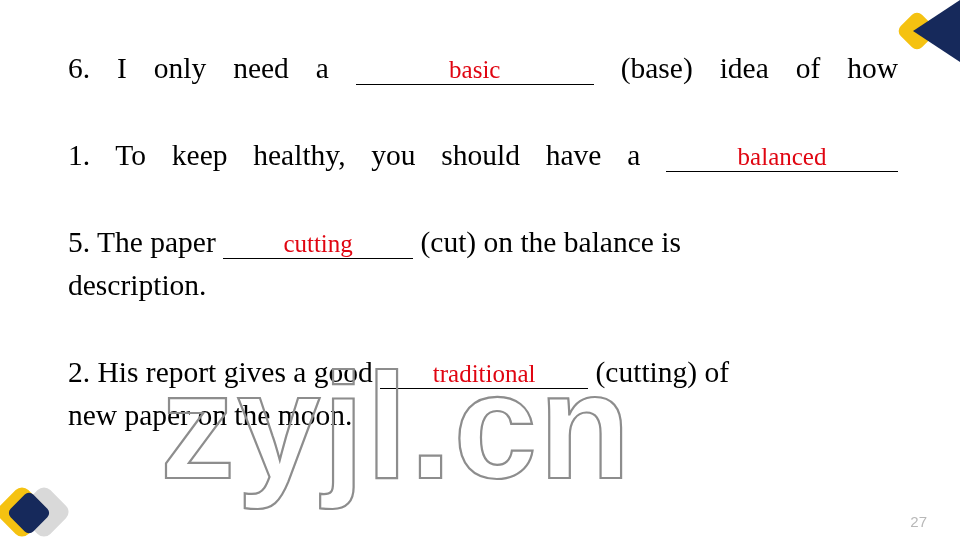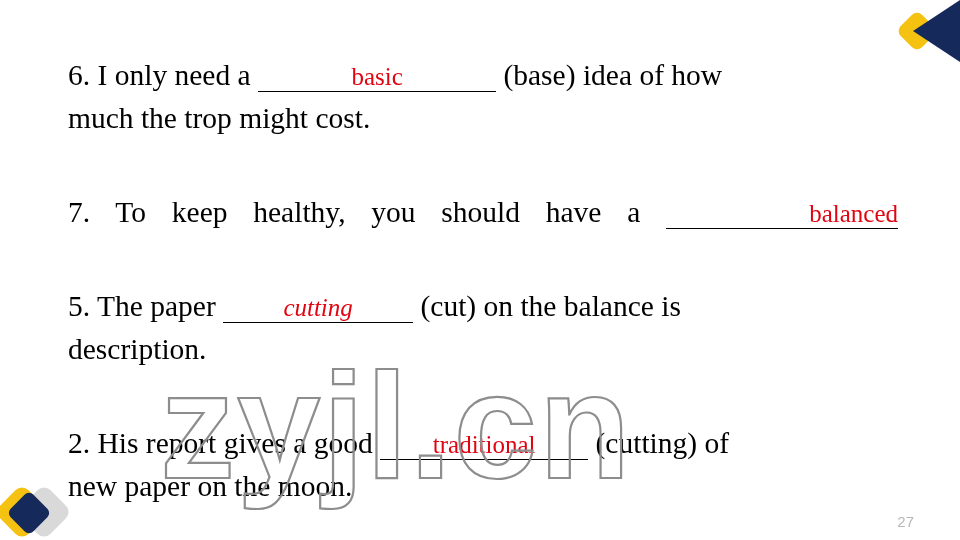--- a/index.html
+++ b/index.html
@@ -58,21 +58,21 @@
     position: absolute;
     left: 68px;
     top: 46px;
     width: 830px;
     z-index: 1;
     color: #000000;
     font-size: 29.5px;
     line-height: 43px;
   }
   .sentence {
-    margin: 8px 0 0 0;
+    margin: 1px 0 0 0;
     text-align: justify;
     text-justify: inter-word;
   }
   .sentence .tail {
     text-align: left;
   }
   
   .sentence::after {
     content: "";
     display: inline-block;
@@ -85,28 +85,28 @@
     border-bottom: 1.6px solid #000000;
     text-align: center;
     vertical-align: baseline;
     color: #e00511;
     font-size: 25px;
     line-height: 1;
     padding-bottom: 2px;
     white-space: nowrap;
   }
   .blank.w1 { width: 238px; }
-  .blank.w2 { width: 232px; text-align: right; }
-  .blank.w3 { width: 190px; font-style: italic; }
+  .blank.w2 { width: 232px; }
+  .blank.w3 { width: 190px; }
   .blank.w4 { width: 208px; }
 
   
   #page-number {
     position: absolute;
-    right: 46px;
+    right: 33px;
     bottom: 10px;
     font-family: "Liberation Sans", "DejaVu Sans", sans-serif;
     font-size: 15px;
     color: #b8b8b8;
     z-index: 3;
   }
 </style>
 </head>
 <body>
 
@@ -126,25 +126,24 @@
 </svg>
 
 <div id="content">
 
   <div class="sentence">
     <span>6.  I  only  need  a</span>
     <span class="blank w1">
       <span>basic</span>
     </span>
     <span>(base)  idea  of  how</span>
-    <div class="tail">much the trop might cost.</div>
   </div>
 
   <div class="sentence">
-    <span>7. To keep healthy, you should have a</span>
+    <span>1. To keep healthy, you should have a</span>
     <span class="blank w2">
       <span>balanced</span>
     </span>
   </div>
 
   <div class="sentence">
     <span>5.  The  paper</span>
     <span class="blank w3">
       <span>cutting</span>
     </span>

